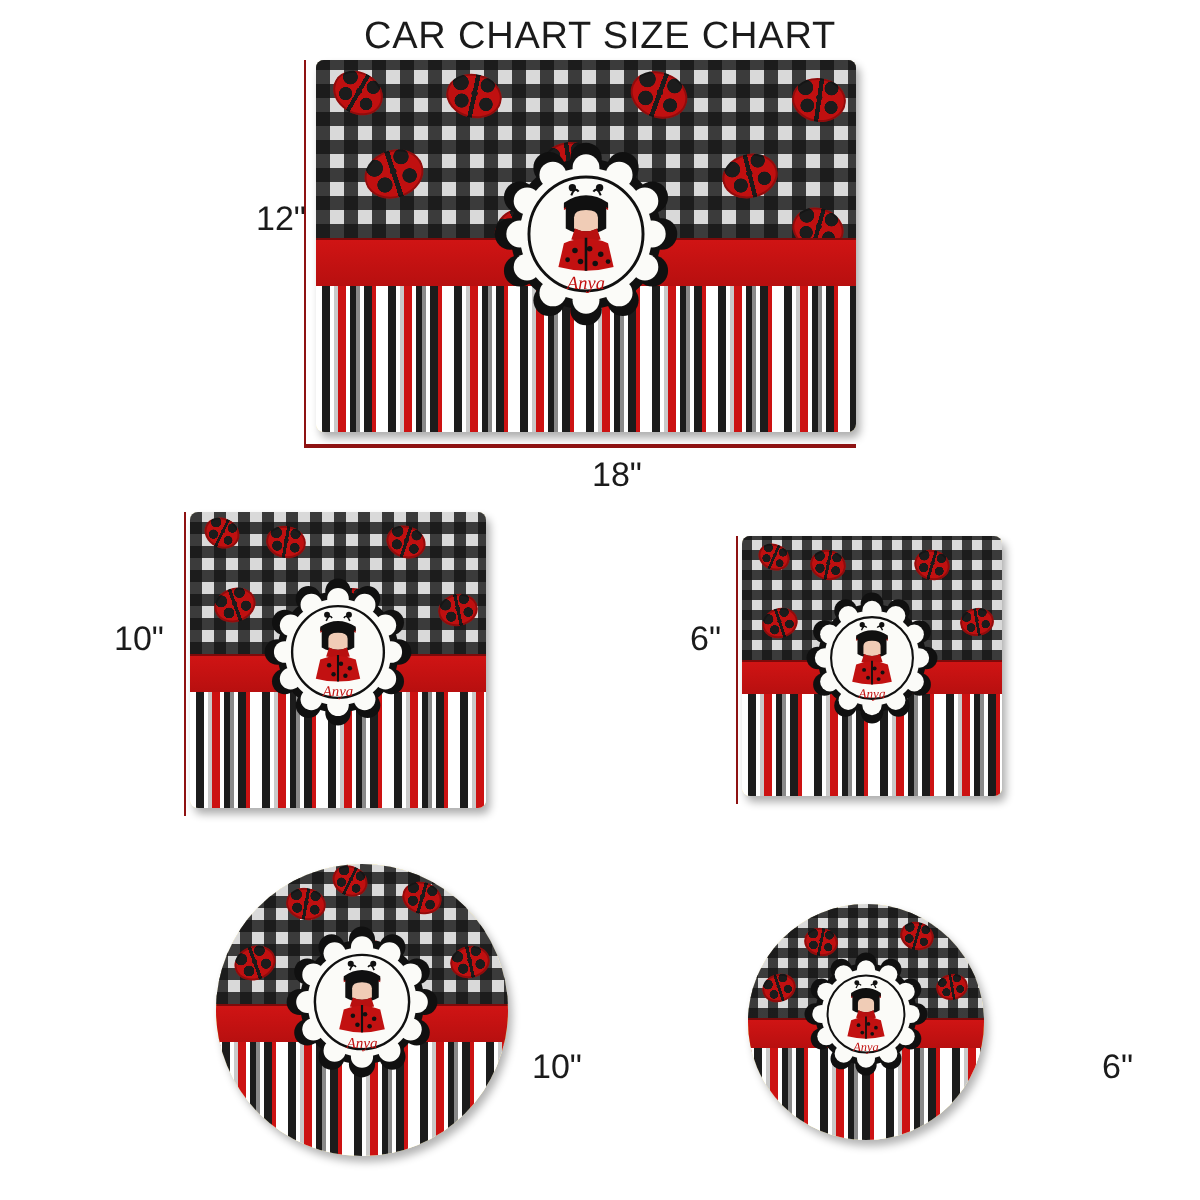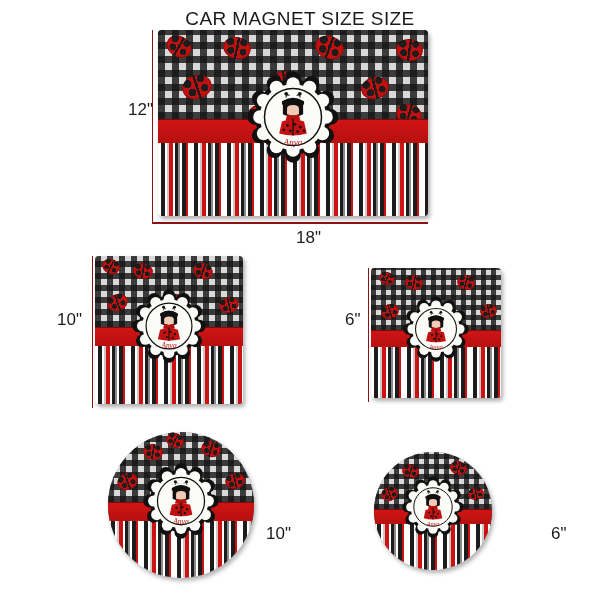--- a/index.html
+++ b/index.html
@@ -25,21 +25,21 @@
     font-size: 19px;
     letter-spacing: 0.4px;
     font-weight: 400;
     color: #1b1b1b;
   }
 
   
   .magnet {
     position: absolute;
     overflow: hidden;
-    background: #0f766e;
+    background: #fde047;
   }
   .magnet.square {
     border-radius: 4px;
     box-shadow: 2px 3px 4px rgba(0,0,0,0.32);
   }
   .magnet.round {
     border-radius: 50%;
     box-shadow: 2px 3px 4px rgba(0,0,0,0.30);
   }
   .art {
@@ -138,21 +138,21 @@
   .guide {
     position: absolute;
     background: #8e1212;
   }
   .guide.v { width: 1px; }
   .guide.h { height: 2px; }
 </style>
 </head>
 <body>
 
-<div id="page-title">CAR MAGNET SIZE SIZE</div>
+<div id="page-title">CAR CHART SIZE CHART</div>
 
 <div class="magnet square" id="m-large" style="left:158px; top:30px; width:270px; height:186px;">
   <div class="art">
     <div class="gingham" style="--g:7px;"></div>
     <div class="bug" style="left:9%;  top:24%; width:30px; height:24px; transform:rotate(-18deg);"></div>
     <div class="bug" style="left:24%; top:4%;  width:28px; height:22px; transform:rotate(12deg);"></div>
     <div class="bug" style="left:42%; top:22%; width:27px; height:22px; transform:rotate(-8deg);"></div>
     <div class="bug" style="left:58%; top:3%;  width:29px; height:23px; transform:rotate(20deg);"></div>
     <div class="bug" style="left:75%; top:25%; width:28px; height:22px; transform:rotate(-14deg);"></div>
     <div class="bug" style="left:88%; top:5%;  width:27px; height:22px; transform:rotate(8deg);"></div>

